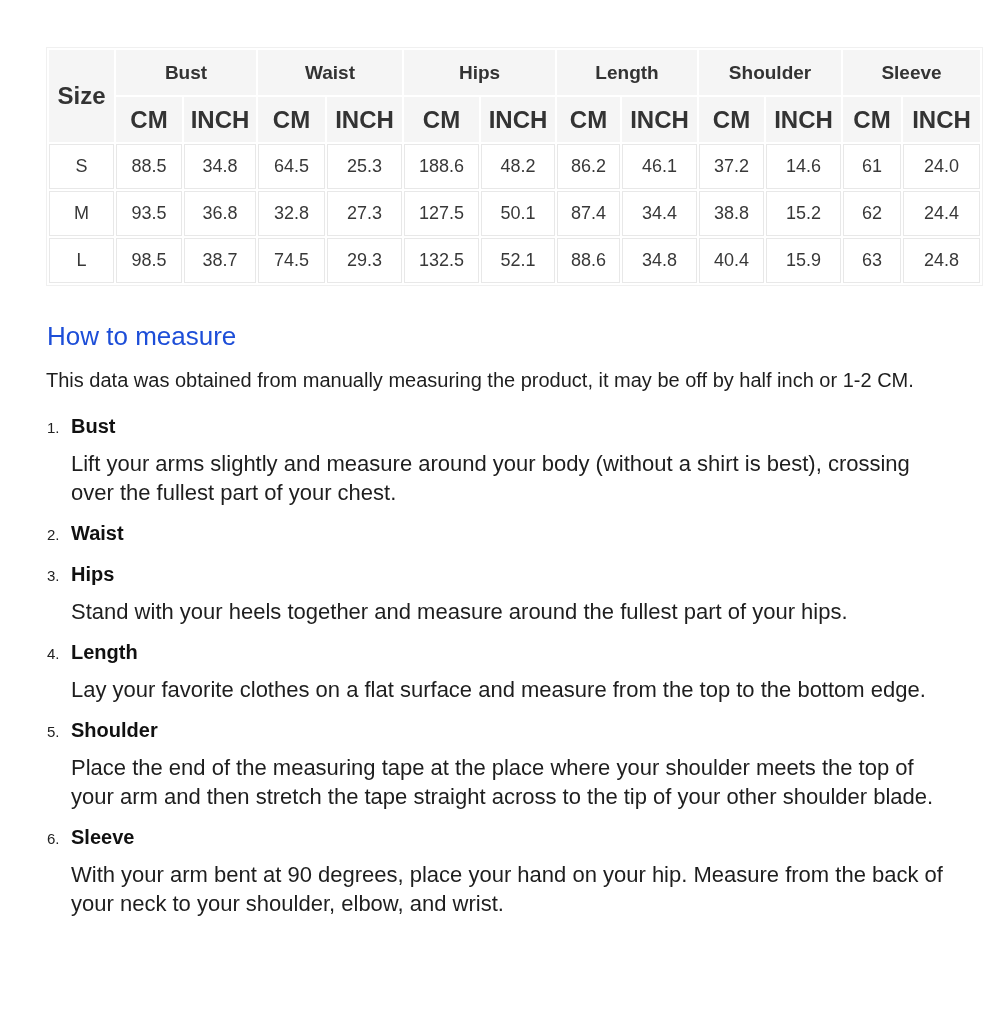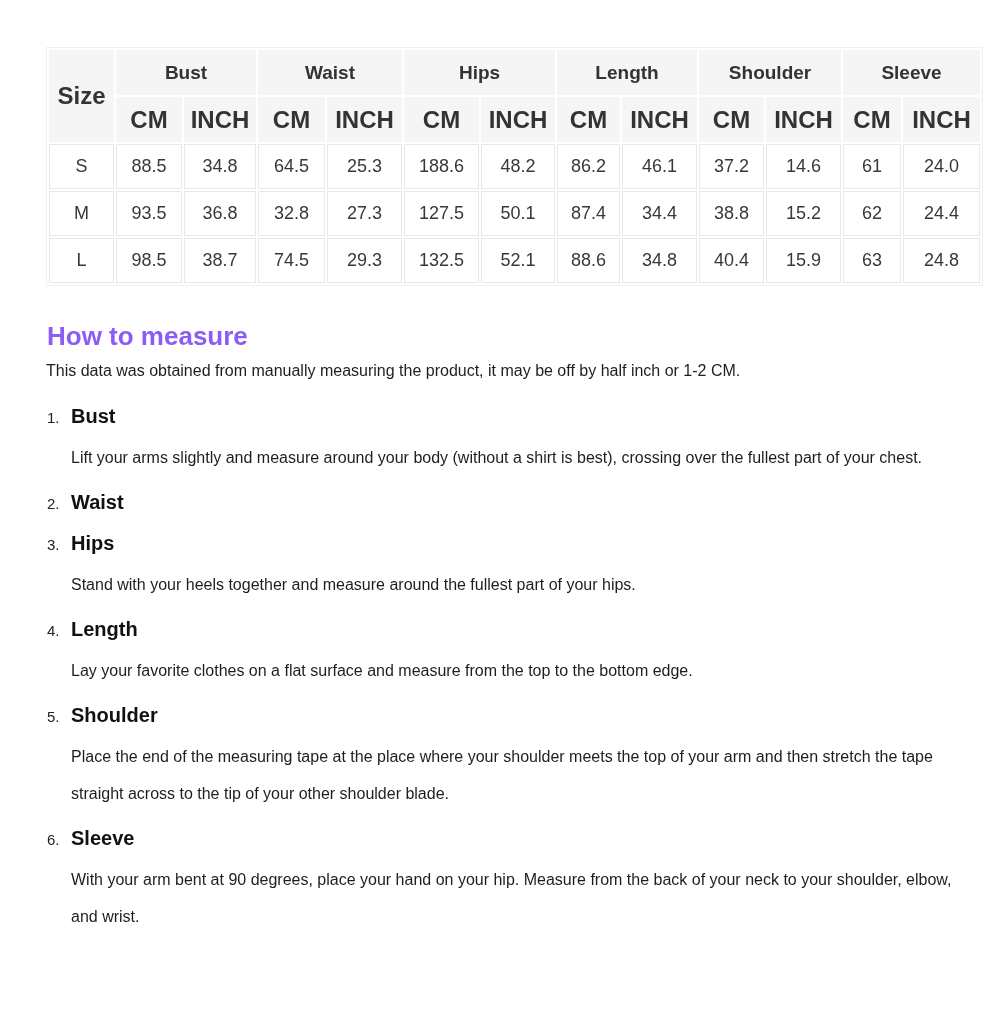--- a/index.html
+++ b/index.html
@@ -46,27 +46,27 @@
     font-size:18px;
     text-align:center;
     vertical-align:middle;
     height:45px;
     padding:0 2px;
   }
 
   
   h2.section-heading{
     font-size:26px;
-    font-weight:bold;
-    color:#8b5cf6;
-    margin:0 0 5px 1px;
+    font-weight:normal;
+    color:#1d4ed8;
+    margin:0 0 15px 1px;
     line-height:1.2;
   }
   p.intro{
-    font-size:16px;
+    font-size:20px;
     line-height:27px;
     margin:0 0 19px 0;
     max-width:909px;
   }
   .measure-list{margin:0;padding:0;}
   .m-item{margin-bottom:13px;}
   .m-title-row{
     display:flex;
     align-items:baseline;
     line-height:27px;
@@ -77,22 +77,22 @@
     flex:0 0 24px;
     font-size:15px;
     color:#222;
   }
   .m-title{
     font-size:20px;
     font-weight:bold;
     color:#111;
   }
   .m-desc{
-    font-size:16px;
-    line-height:37px;
+    font-size:22px;
+    line-height:29px;
     margin:8px 0 0 25px;
     max-width:882px;
   }
 </style>
 </head>
 <body>
 
 <div class="page">
 
   <table class="size-chart">

